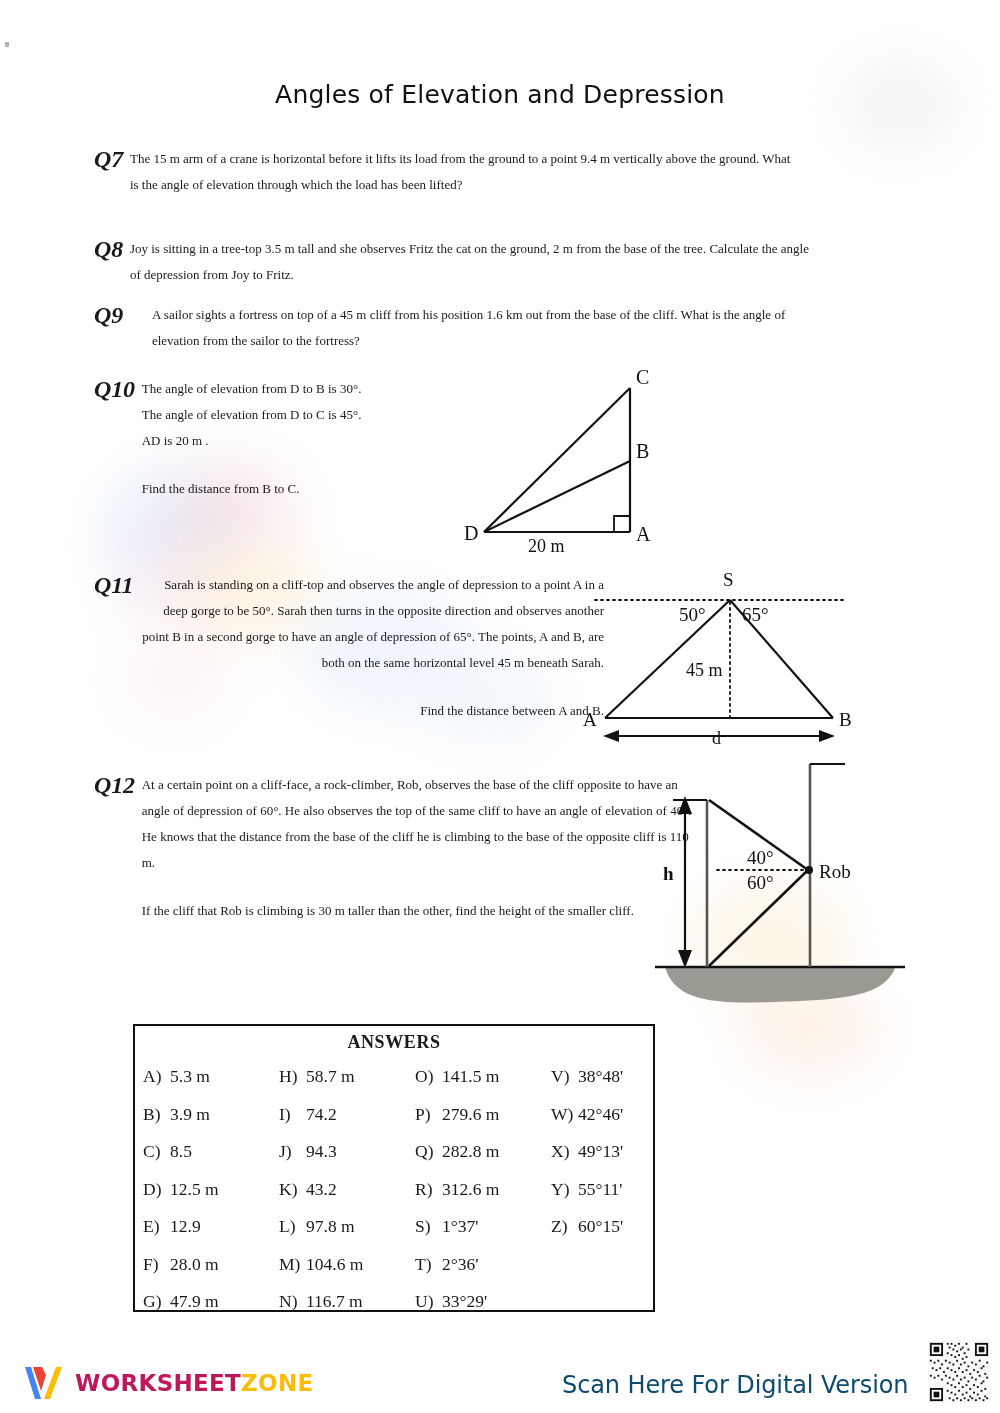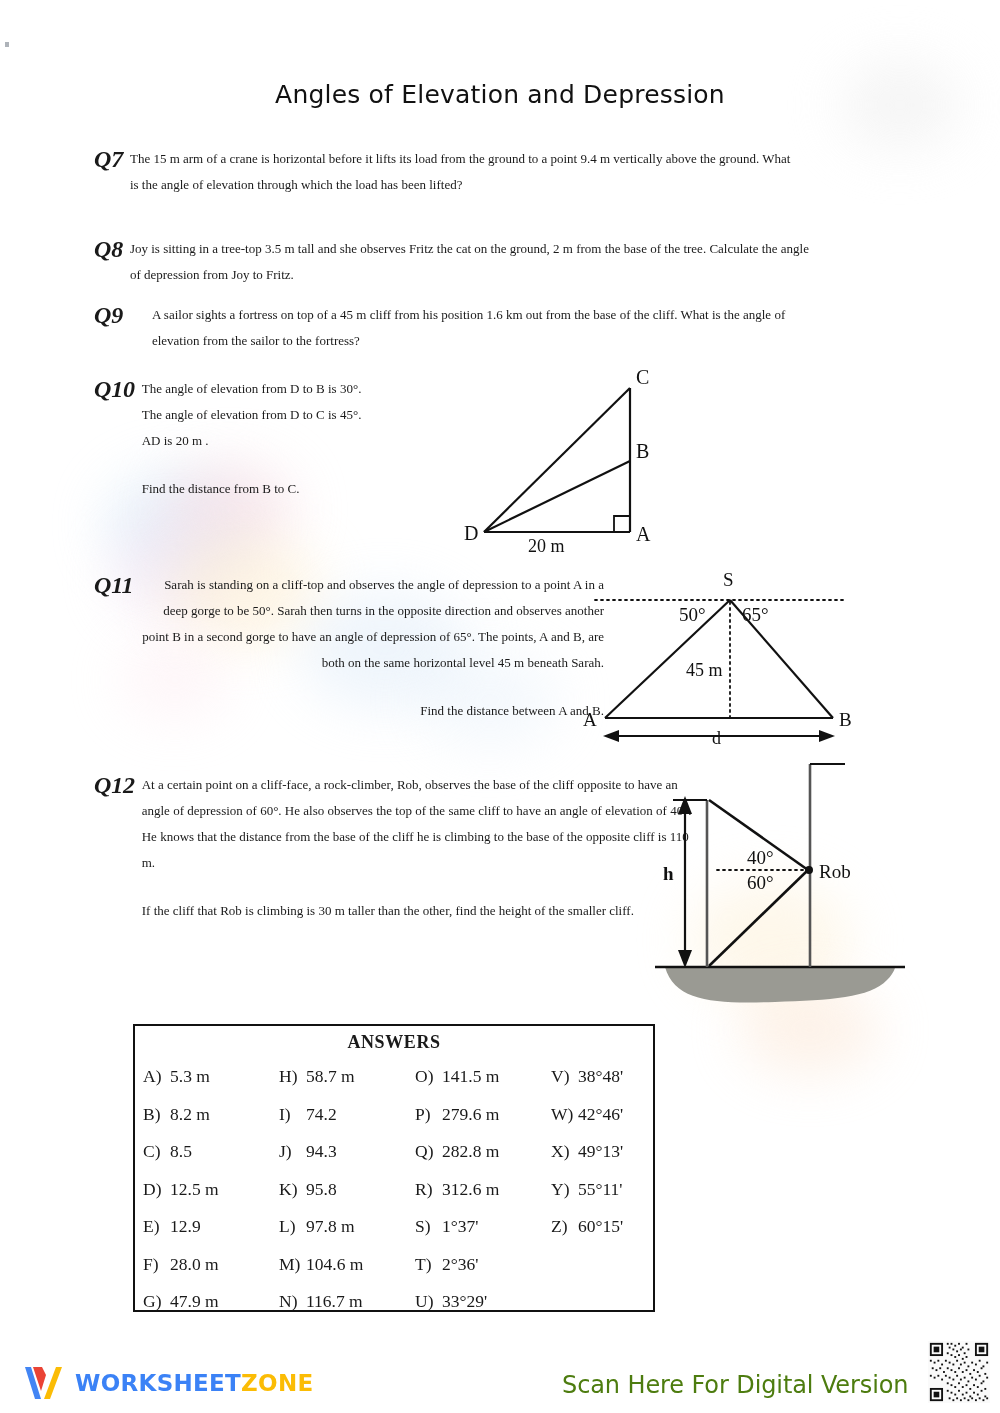--- a/index.html
+++ b/index.html
@@ -132,30 +132,30 @@
     display: flex;
     align-items: center;
   }
   .logo-mark { width: 44px; height: 40px; margin-right: 9px; }
   .logo-text {
     font-family: "DejaVu Sans", sans-serif;
     font-size: 23px;
     font-weight: bold;
     letter-spacing: .3px;
   }
-  .logo-w { color: #3b82f6; }
+  .logo-w { color: #be185d; }
   .logo-z { color: #fbbc05; }
 
   .scan-text {
     position: absolute;
     left: 562px;
     top: 1371px;
     font-family: "DejaVu Sans", sans-serif;
     font-size: 24px;
-    color: #4d7c0f;
+    color: #0c4a6e;
     letter-spacing: -0.1px;
   }
   .qr {
     position: absolute;
     left: 928px;
     top: 1341px;
     width: 62px;
     height: 62px;
     background: #fafafa;
   }
@@ -310,21 +310,21 @@
       <div class="ans-cell">
         <span class="ans-key">O)</span>
         <span class="ans-val">141.5 m</span>
       </div>
       <div class="ans-cell">
         <span class="ans-key">V)</span>
         <span class="ans-val">38°48'</span>
       </div>
       <div class="ans-cell">
         <span class="ans-key">B)</span>
-        <span class="ans-val">8.2 m</span>
+        <span class="ans-val">3.9 m</span>
       </div>
       <div class="ans-cell">
         <span class="ans-key">I)</span>
         <span class="ans-val">74.2</span>
       </div>
       <div class="ans-cell">
         <span class="ans-key">P)</span>
         <span class="ans-val">279.6 m</span>
       </div>
       <div class="ans-cell">
@@ -346,21 +346,21 @@
       <div class="ans-cell">
         <span class="ans-key">X)</span>
         <span class="ans-val">49°13'</span>
       </div>
       <div class="ans-cell">
         <span class="ans-key">D)</span>
         <span class="ans-val">12.5 m</span>
       </div>
       <div class="ans-cell">
         <span class="ans-key">K)</span>
-        <span class="ans-val">95.8</span>
+        <span class="ans-val">43.2</span>
       </div>
       <div class="ans-cell">
         <span class="ans-key">R)</span>
         <span class="ans-val">312.6 m</span>
       </div>
       <div class="ans-cell">
         <span class="ans-key">Y)</span>
         <span class="ans-val">55°11'</span>
       </div>
       <div class="ans-cell">

